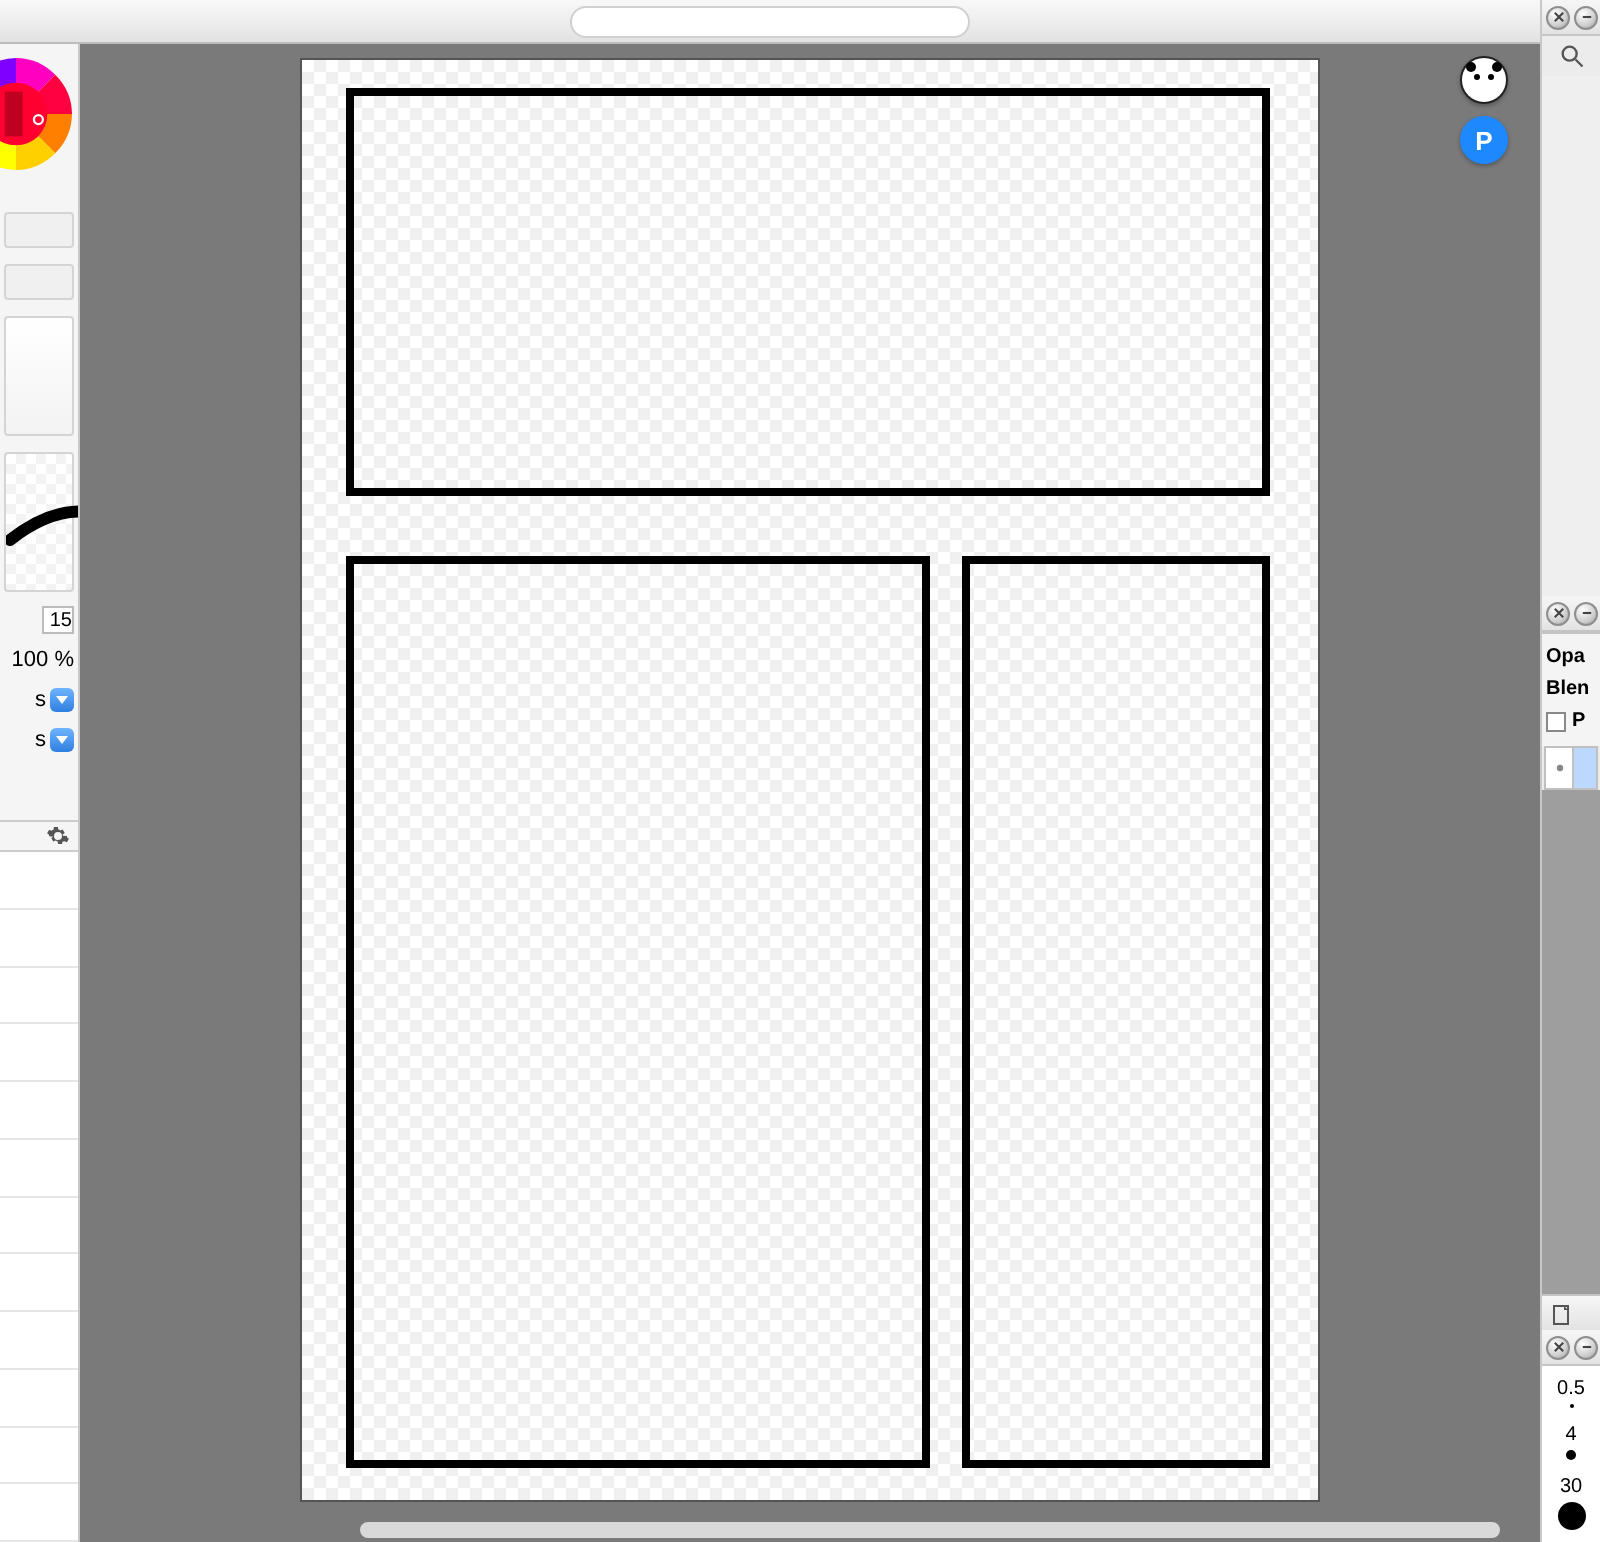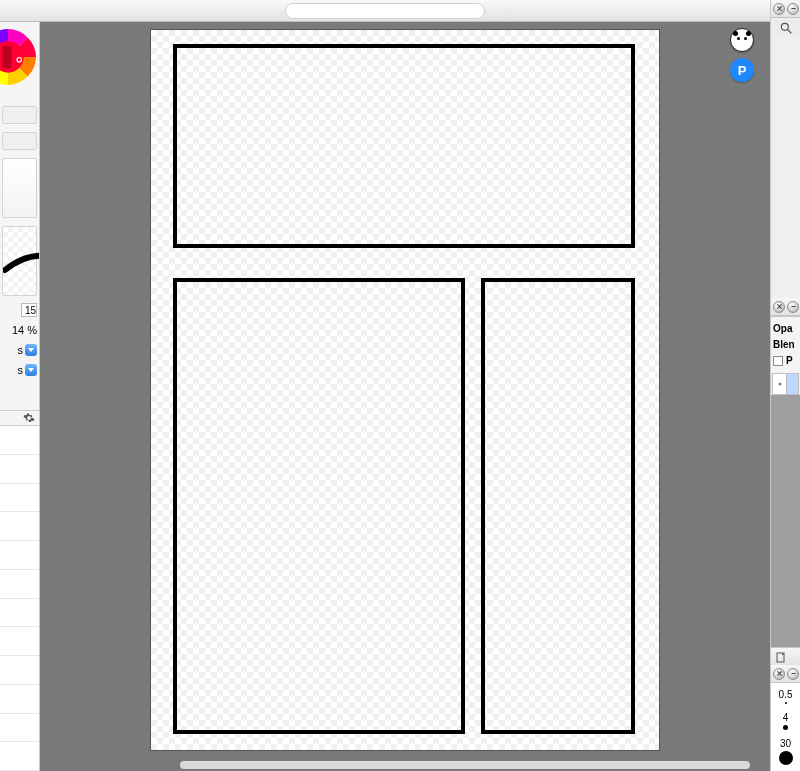--- a/index.html
+++ b/index.html
@@ -155,21 +155,21 @@
   <div class="block brush-preview">
     <svg class="brush-stroke" viewBox="0 0 100 30" preserveAspectRatio="none">
       <path d="M2 24 Q 30 2 55 14 Q 78 26 98 8" stroke="#000" stroke-width="6" fill="none" stroke-linecap="round"></path>
     </svg>
   </div>
 
   <div class="param-row">
     <input class="param-input" value="15" style="">
   </div>
   <div class="param-row">
-    <span>14 %</span>
+    <span>100 %</span>
   </div>
   <div class="param-row">
     <span>s</span>
     <span class="mac-dd"></span>
   </div>
   <div class="param-row">
     <span>s</span>
     <span class="mac-dd"></span>
   </div>
 

